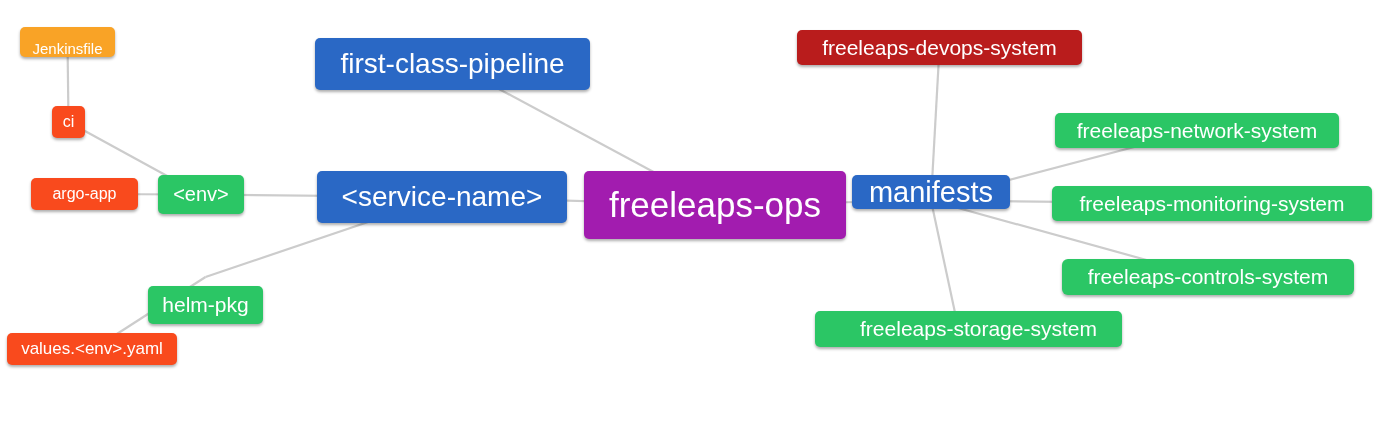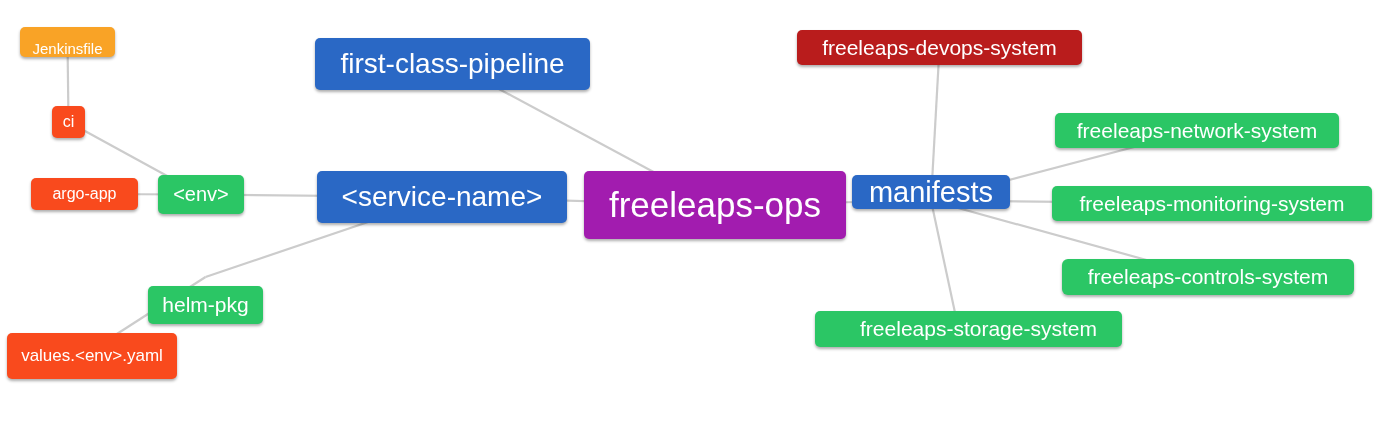--- a/index.html
+++ b/index.html
@@ -43,21 +43,21 @@
   
   #n-jenkinsfile        { left: 20px;   top: 27px;  width: 95px;  height: 30px; font-size: 15px; align-items: flex-end; }
   #n-ci                 { left: 52px;   top: 106px; width: 33px;  height: 32px; font-size: 16px; }
   #n-argo-app           { left: 31px;   top: 178px; width: 107px;  height: 32px; font-size: 16px; }
   #n-env                { left: 158px;  top: 175px; width: 86px;  height: 39px; font-size: 20px; }
   #n-service-name       { left: 317px;  top: 171px; width: 250px; height: 52px; font-size: 28px; }
   #n-first-class-pipeline{ left: 315px; top: 38px;  width: 275px; height: 52px; font-size: 28px; text-align: right; }
   #n-freeleaps-ops      { left: 584px;  top: 171px; width: 262px; height: 68px; font-size: 35px; }
   #n-manifests          { left: 852px;  top: 175px; width: 158px; height: 34px; font-size: 29px; }
   #n-helm-pkg           { left: 148px;  top: 258px; width: 115px; height: 38px; font-size: 21px; margin-top: 28px; }
-  #n-values-env-yaml    { left: 7px;    top: 333px; width: 170px; height: 46px; font-size: 17px; }
+  #n-values-env-yaml    { left: 7px;    top: 333px; width: 170px; height: 32px; font-size: 17px; }
   #n-devops-system      { left: 797px;  top: 30px;  width: 285px; height: 35px; font-size: 21px; }
   #n-network-system     { left: 1055px; top: 113px; width: 284px; height: 35px; font-size: 21px; }
   #n-monitoring-system  { left: 1052px; top: 186px; width: 320px; height: 35px; font-size: 21px; }
   #n-controls-system    { left: 1062px; top: 259px; width: 292px; height: 36px; font-size: 21px; }
   #n-storage-system     { left: 815px;  top: 311px; width: 287px; height: 36px; font-size: 21px; }
 </style>
 </head>
 <body>
 
 <div class="canvas">

